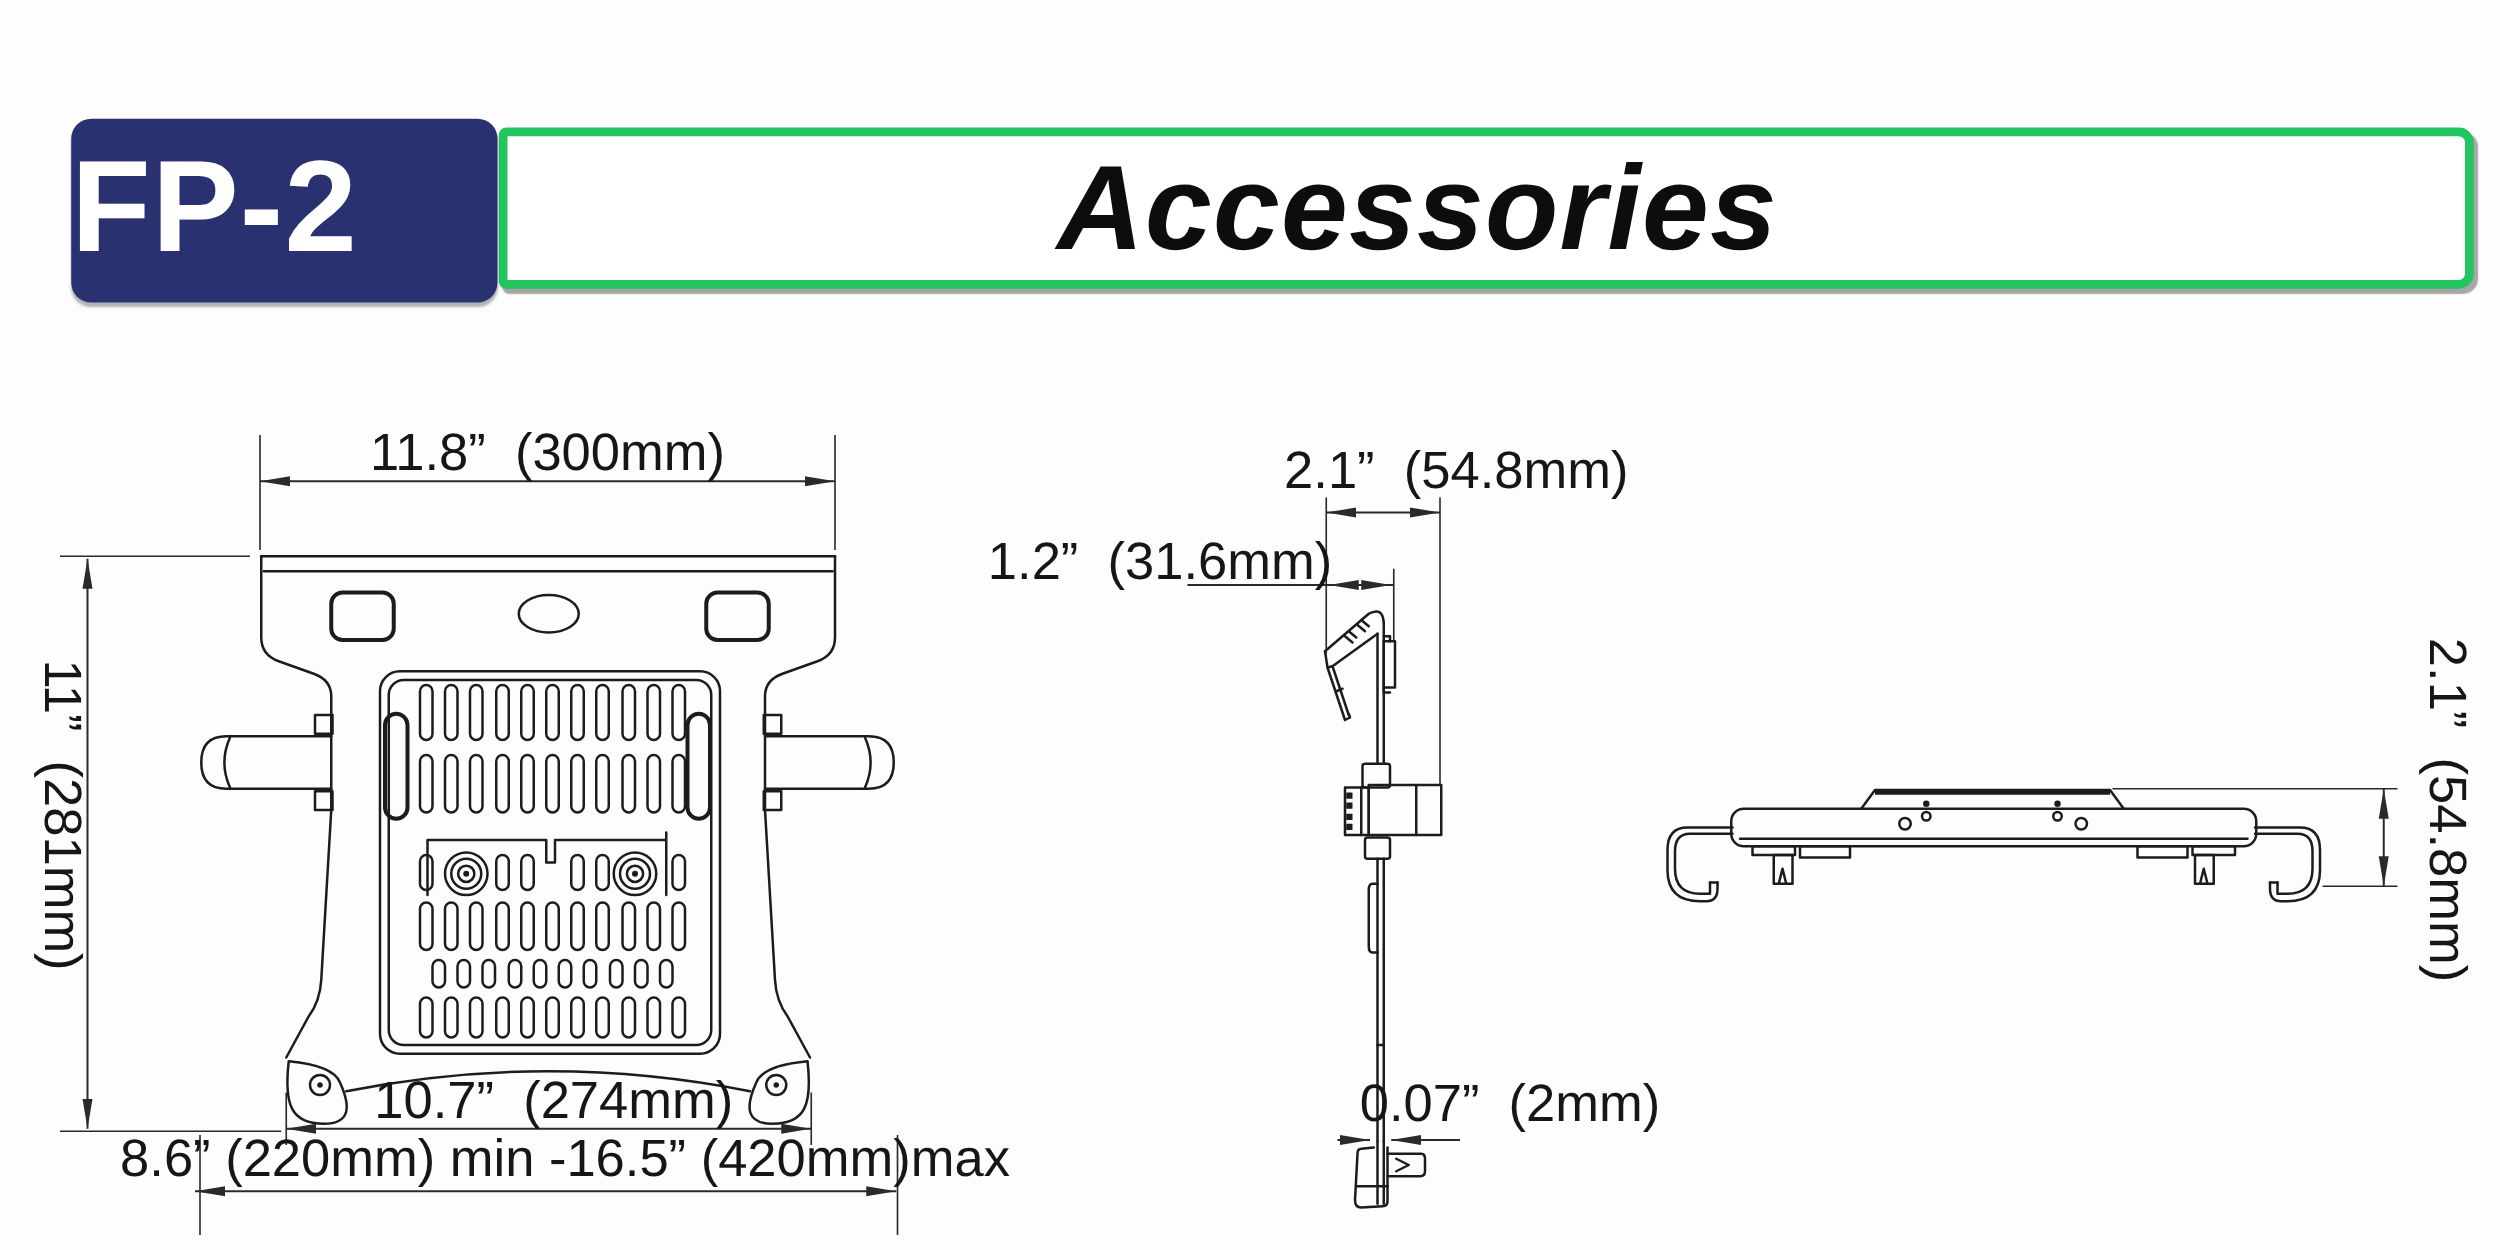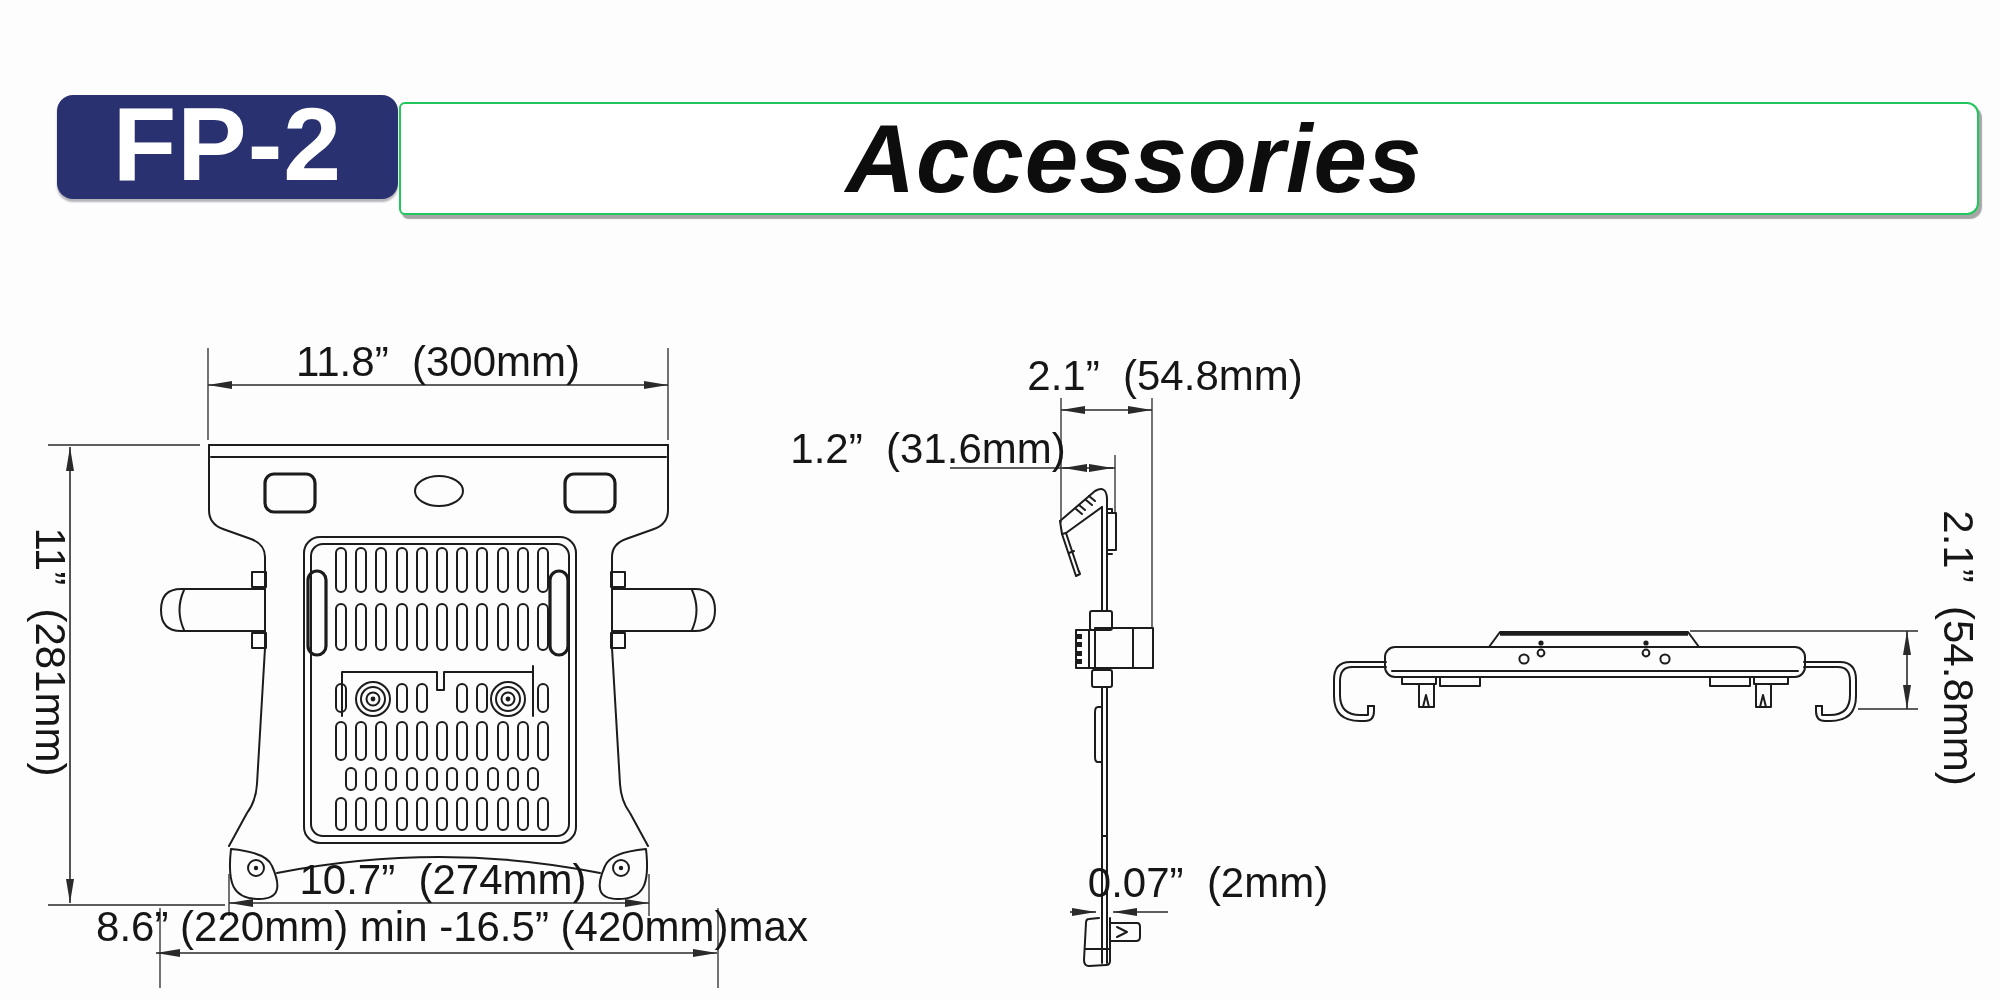--- a/index.html
+++ b/index.html
@@ -1,33 +1,33 @@
 <!DOCTYPE html>
 <html><head>
 <meta charset="utf-8">
 <style>
   html,body{margin:0;padding:0;}
   body{
     width:2000px;height:1000px;position:relative;overflow:hidden;
     background:#fdfdfd;font-family:"Liberation Sans",sans-serif;
   }
   .title-panel{
-    position:absolute;left:399px;top:102px;width:1580px;height:113px;
-    background:#ffffff;border:2px solid #22c55e;border-radius:6px 12px 12px 6px;
+    position:absolute;left:399px;top:102px;width:1580px;height:129px;
+    background:#ffffff;border:7px solid #22c55e;border-radius:6px 12px 12px 6px;
     box-shadow:3px 4px 1px rgba(95,95,95,.55);
     display:flex;align-items:center;justify-content:center;box-sizing:border-box;
     padding-right:110px;
   }
   .page-title{
     font-size:96px;font-weight:bold;font-style:italic;color:#0d0d0d;
     letter-spacing:1px;white-space:nowrap;
   }
   .model-badge{
-    position:absolute;left:57px;top:95px;width:341px;height:104px;
-    border-radius:16px;display:flex;align-items:center;justify-content:center;
+    position:absolute;left:57px;top:95px;width:341px;height:147px;
+    border-radius:16px;display:flex;align-items:center;justify-content:flex-start;
     box-shadow:0 3px 2px rgba(40,40,60,.35);
   }
   .model-label{
     font-size:104px;font-weight:bold;letter-spacing:1px;line-height:1;
     transform:translateY(-3px);
   }
   svg.sheet{position:absolute;left:0;top:0;}
   svg.sheet text{
     font-family:"Liberation Sans",sans-serif;font-size:42px;fill:#161616;
     white-space:pre;

